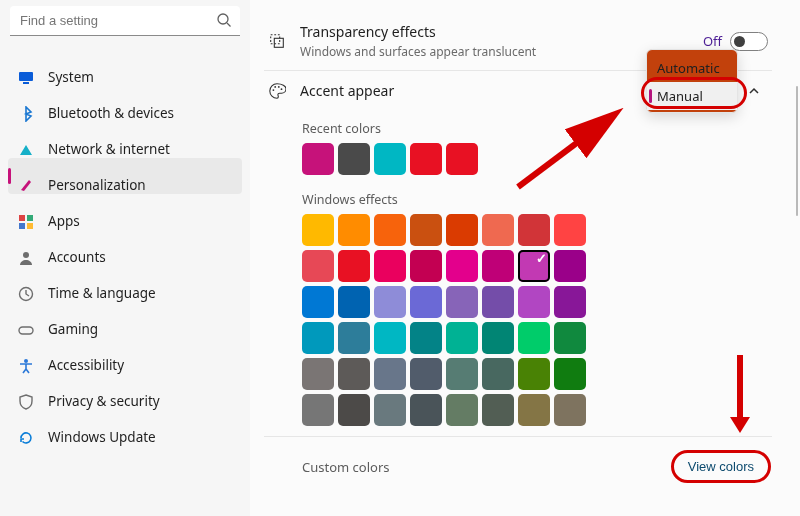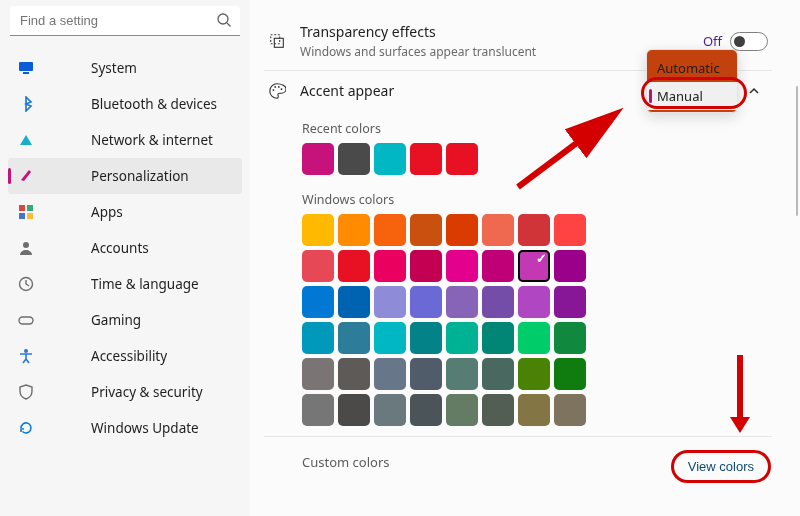--- a/index.html
+++ b/index.html
@@ -38,27 +38,26 @@
     position: absolute;
     right: 8px;
     top: 6px;
     width: 16px;
     height: 16px;
     color: #606060;
   }
   .nav-list { list-style: none; }
   .nav-item {
     display: flex;
-    align-items: center;
+    align-items: flex-end;
     height: 36px;
     border-radius: 4px;
     padding: 0 8px 0 10px;
     cursor: pointer;
     position: relative;
-    gap: 43px;
   }
   .nav-item.selected {
     background: #e9e9e9;
   }
   .nav-item.selected::before {
     content: "";
     position: absolute;
     left: 0;
     top: 10px;
     bottom: 10px;
@@ -204,21 +203,21 @@
     position: absolute;
     right: 3px;
     top: -1px;
     font-size: 13px;
     font-weight: bold;
   }
   .grid-wrap { width: 290px; }
 
   .custom-row {
     display: flex;
-    align-items: flex-start;
+    align-items: center;
     padding: 16px 4px 8px 38px;
   }
   .view-colors-btn {
     font-size: 13px;
     color: #0c4a6e;
     padding: 6px 14px;
     background: transparent;
     cursor: pointer;
     outline: 3px solid #d40000;
     outline-offset: 0;
@@ -414,21 +413,21 @@
   <div class="color-panel">
     <div class="section-label">Recent colors</div>
     <div class="swatch-row" id="recent-row">
         <div class="swatch" style="background: rgb(198, 18, 122);"></div>
         <div class="swatch" style="background: rgb(74, 74, 74);"></div>
         <div class="swatch" style="background: rgb(0, 183, 195);"></div>
         <div class="swatch" style="background: rgb(232, 17, 35);"></div>
         <div class="swatch" style="background: rgb(232, 17, 35);"></div>
       </div>
 
-    <div class="section-label" style="margin-top:16px;">Windows colors</div>
+    <div class="section-label" style="margin-top:16px;">Windows effects</div>
     <div class="grid-wrap">
       <div class="swatch-row" id="windows-grid">
           <div class="swatch" style="background: rgb(255, 185, 0);"></div>
           <div class="swatch" style="background: rgb(255, 140, 0);"></div>
           <div class="swatch" style="background: rgb(247, 99, 12);"></div>
           <div class="swatch" style="background: rgb(202, 80, 16);"></div>
           <div class="swatch" style="background: rgb(218, 59, 1);"></div>
           <div class="swatch" style="background: rgb(239, 105, 80);"></div>
           <div class="swatch" style="background: rgb(209, 52, 56);"></div>
           <div class="swatch" style="background: rgb(255, 67, 67);"></div>

